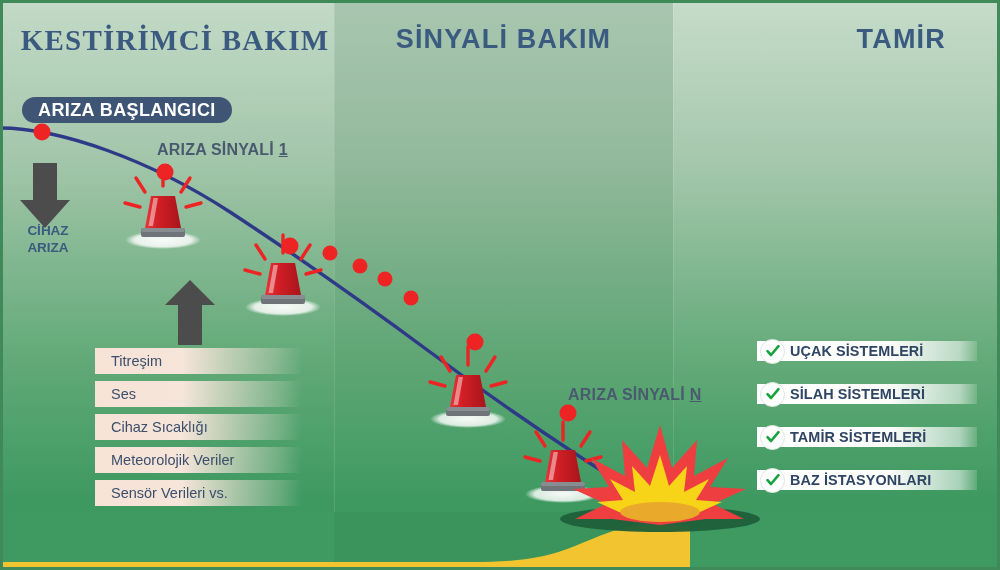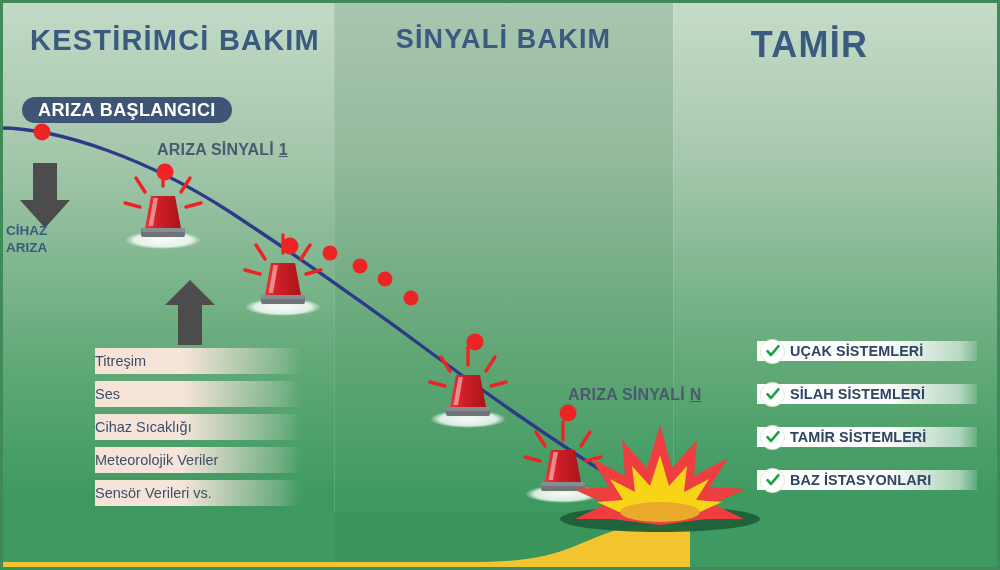--- a/index.html
+++ b/index.html
@@ -21,51 +21,51 @@
   #costline{position:absolute;left:0;bottom:0;width:1000px;height:60px;}
   
   #frame{position:absolute;inset:0;border:3px solid #3f8a58;box-sizing:border-box;pointer-events:none;}
 
   
   .phase-title{
     position:absolute;top:24px;color:#3b5a80;font-weight:bold;
     font-size:29px;letter-spacing:1.2px;white-space:nowrap;
     text-align:center;
   }
-  #t1{left:0;width:350px;}
+  #t1{left:0;width:350px;font-family:Liberation Serif, serif;}
   #t2{left:334px;width:339px;font-size:27px;}
-  #t3{left:673px;width:273px;font-size:36px;}
+  #t3{left:673px;width:273px;font-size:27px;text-align:right;}
 
   
   #startbadge{
     position:absolute;left:22px;top:97px;height:26px;line-height:26px;
     padding:0 16px;border-radius:14px;background:#3e5575;color:#fff;
     font-size:18px;font-weight:bold;letter-spacing:.4px;white-space:nowrap;
   }
 
   
   #svglayer{position:absolute;left:0;top:0;width:1000px;height:570px;}
 
   
   .siglabel{
     position:absolute;color:#4a5a6e;font-weight:bold;font-size:16px;
     letter-spacing:.2px;white-space:nowrap;
   }
   .siglabel .num{text-decoration:underline;}
 
   
   #devstatus{
-    position:absolute;left:6px;top:222px;width:84px;text-align:left;
+    position:absolute;left:6px;top:222px;width:84px;text-align:center;
     color:#3b5a80;font-weight:bold;font-size:13.5px;line-height:17px;
   }
 
   
   #chips{position:absolute;left:95px;top:348px;width:207px;}
   .chip{
-    height:26px;line-height:26px;margin-bottom:7px;
+    height:26px;line-height:26px;margin-bottom:7px;padding-left:16px;
     color:#3b4f6b;font-size:14.5px;
     background:linear-gradient(to right,#f7e2d6 0%,#f6e5da 42%,rgba(246,229,218,0.25) 88%,rgba(246,229,218,0) 100%);
   }
 
   
   #checklist{position:absolute;left:757px;top:341px;width:220px;}
   .chk{
     position:relative;height:20px;margin-bottom:23px;
     background:linear-gradient(to right,#ffffff 0%,#fdfdfb 60%,rgba(255,255,255,0.55) 92%,rgba(255,255,255,0.15) 100%);
     display:flex;align-items:center;

